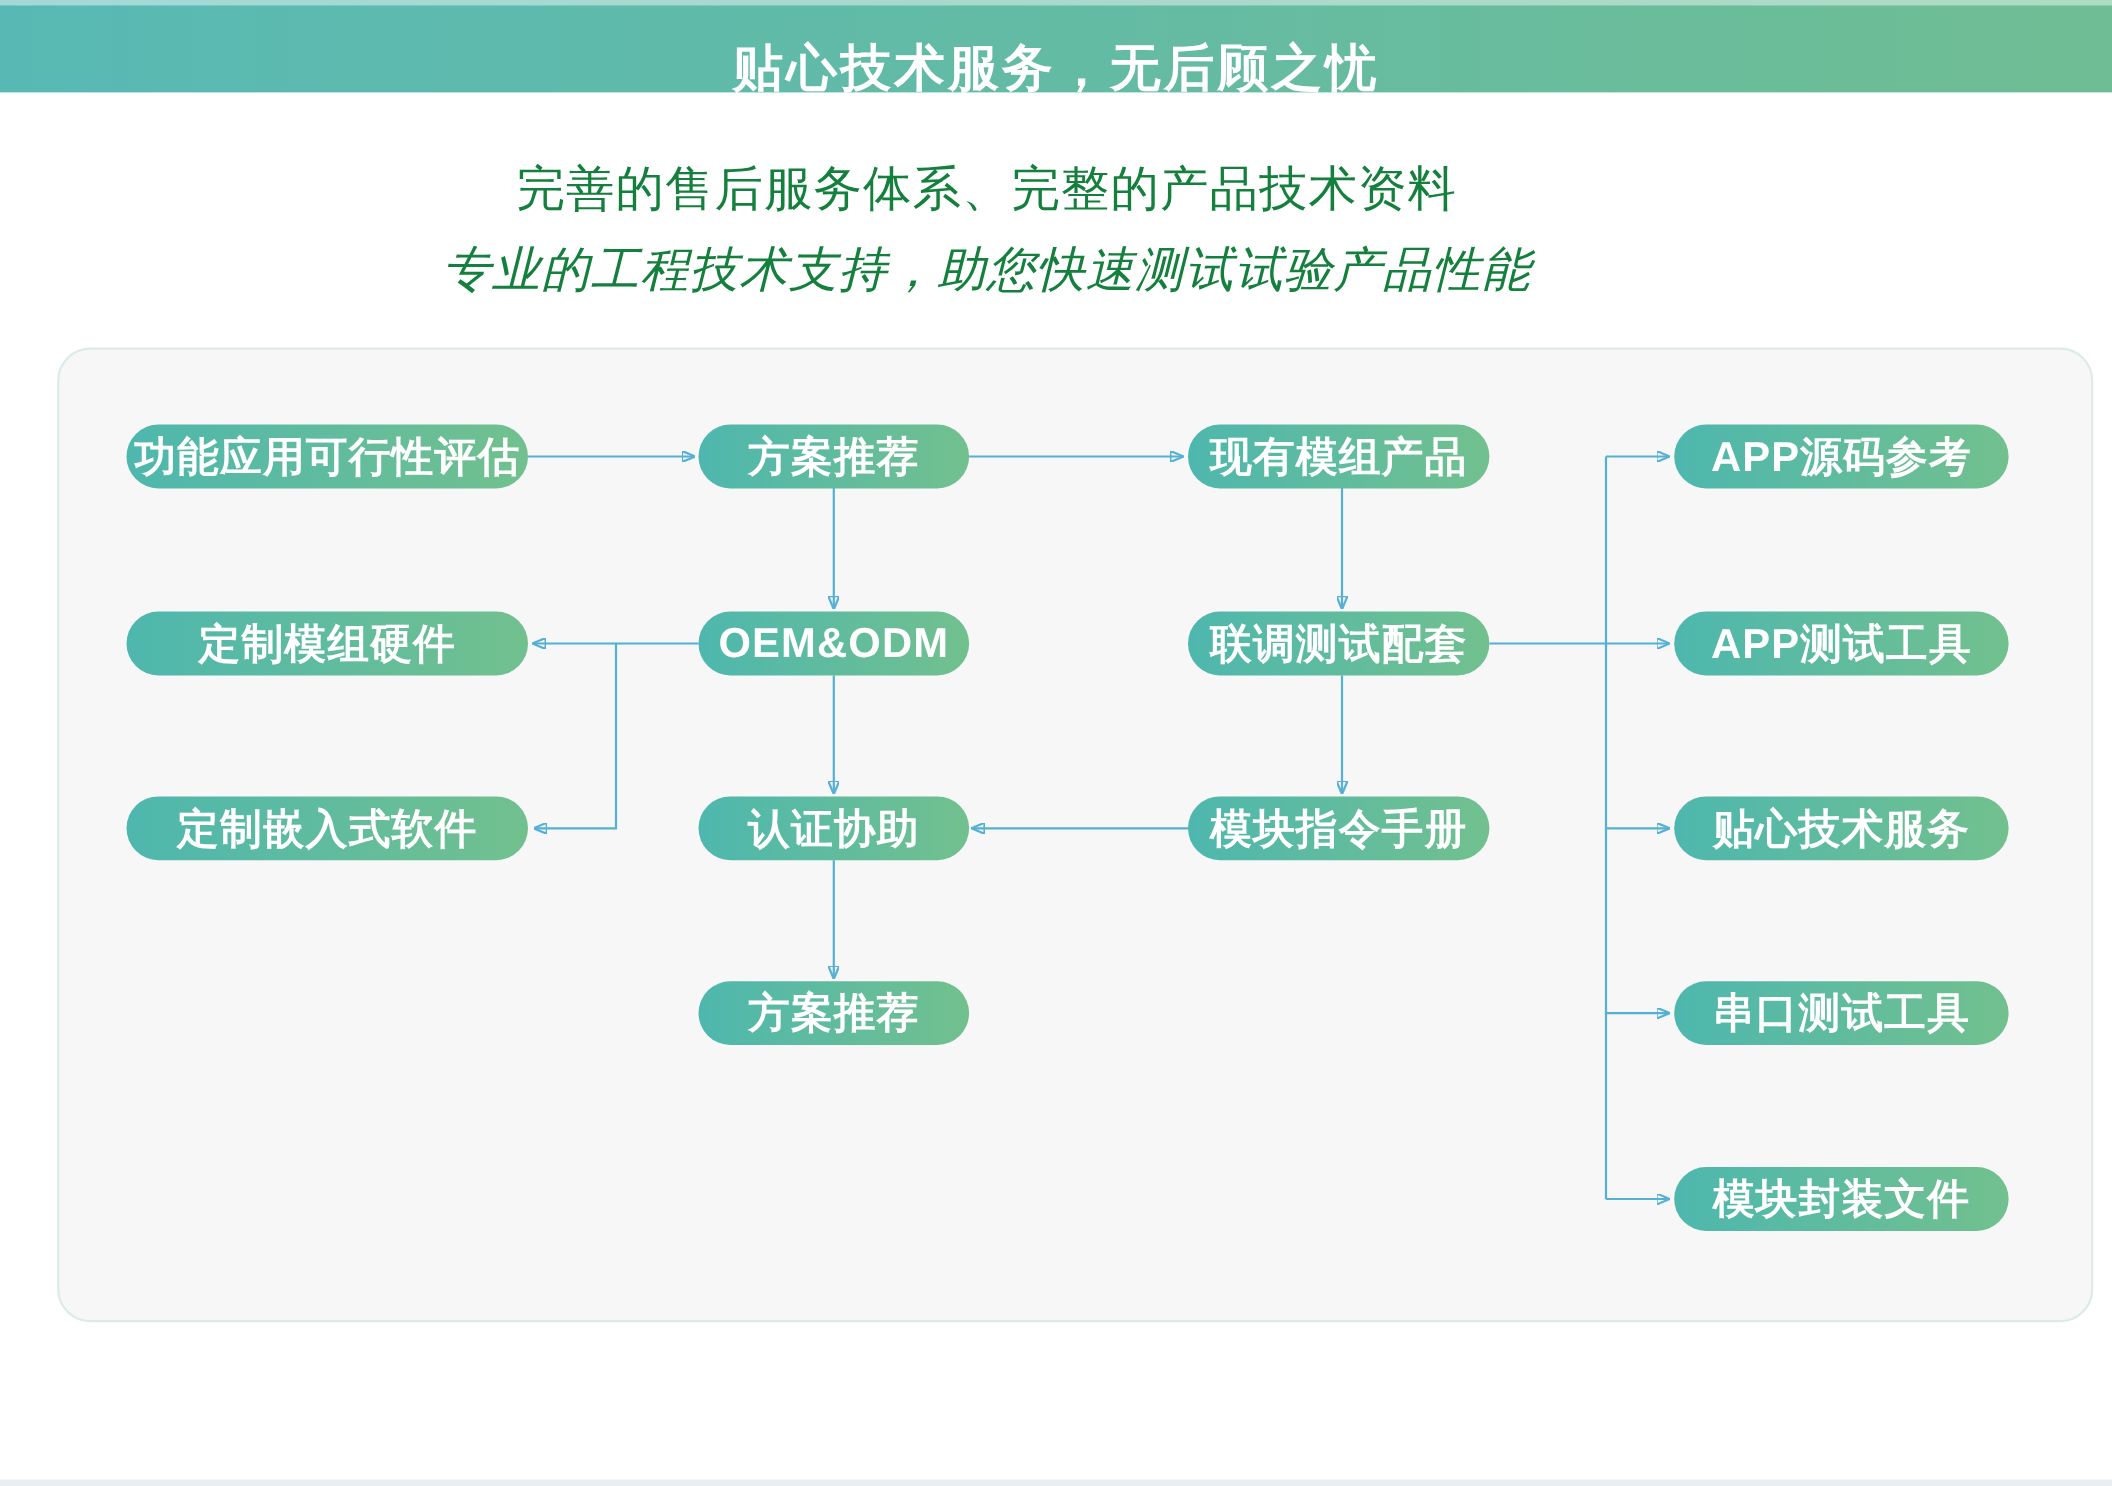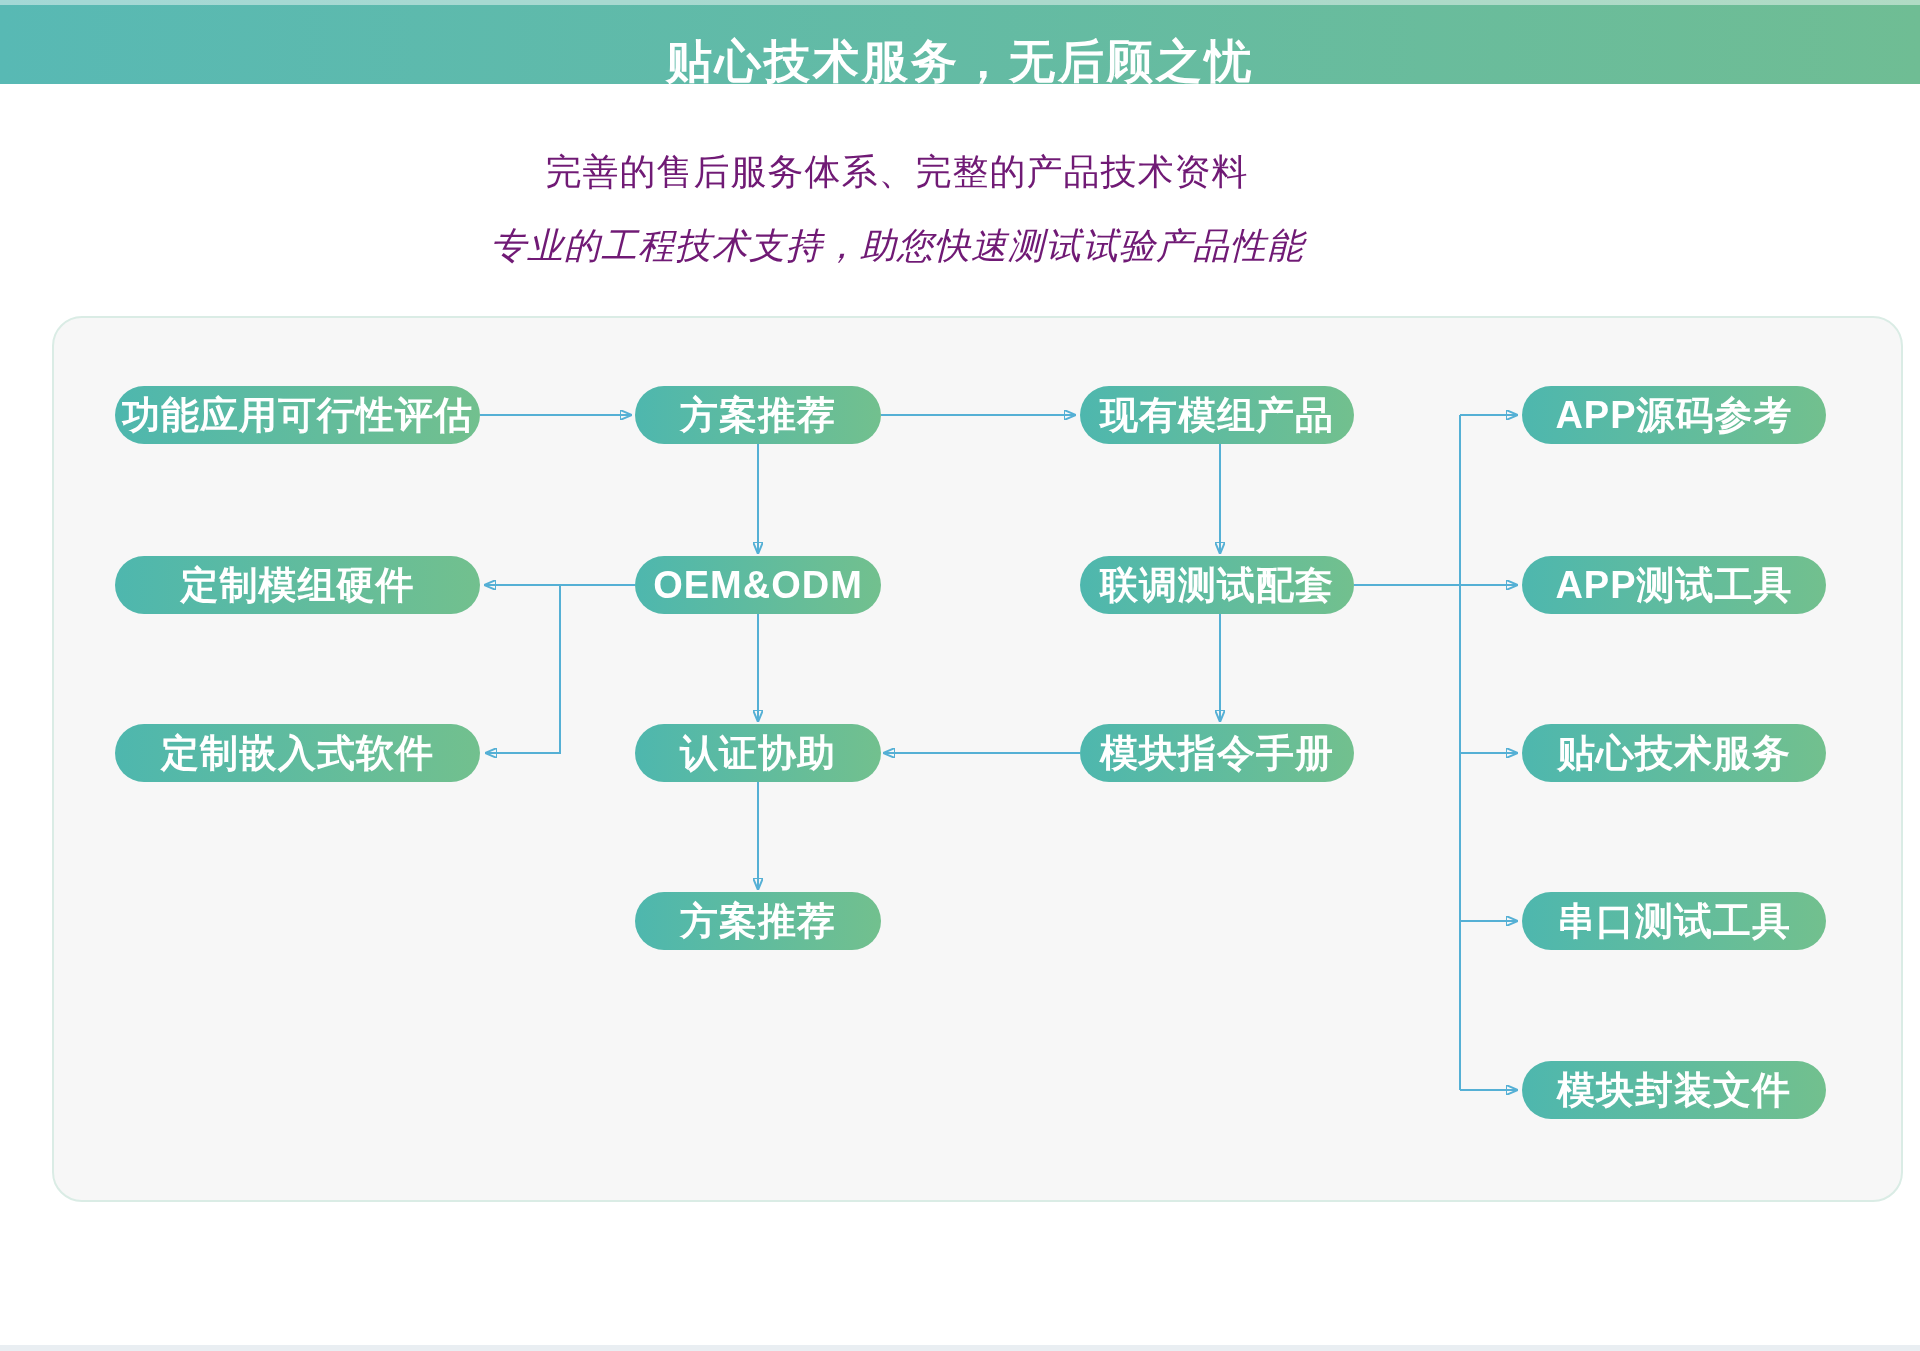--- a/index.html
+++ b/index.html
@@ -18,21 +18,21 @@
     background:rgba(255,255,255,0.45);
   }
   .banner-title{
     position:absolute;left:0;top:5px;width:100%;height:89px;
     display:flex;align-items:center;justify-content:center;
     color:#ffffff;font-size:46px;font-weight:bold;letter-spacing:3px;margin-top:12px;
   }
   
   .intro-line{
     position:absolute;left:0;right:126px;text-align:center;
-    color:#701a75;font-size:36px;line-height:44px;letter-spacing:1px;
+    color:#15803d;font-size:44px;line-height:44px;letter-spacing:1px;
   }
   .intro-line.l1{top:150px;}
   .intro-line.l2{top:224px;font-style:italic;}
   
   .panel{
     position:absolute;left:52px;top:316px;width:1851px;height:886px;
     background:#f7f7f7;border:2px solid #daece5;border-radius:30px;
     box-sizing:border-box;
   }
   

